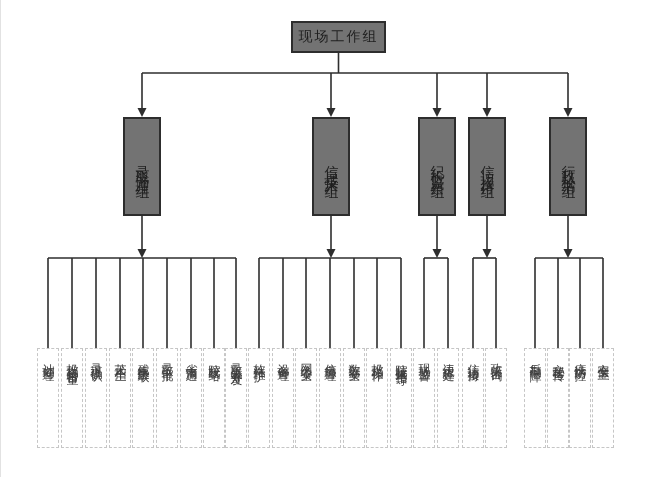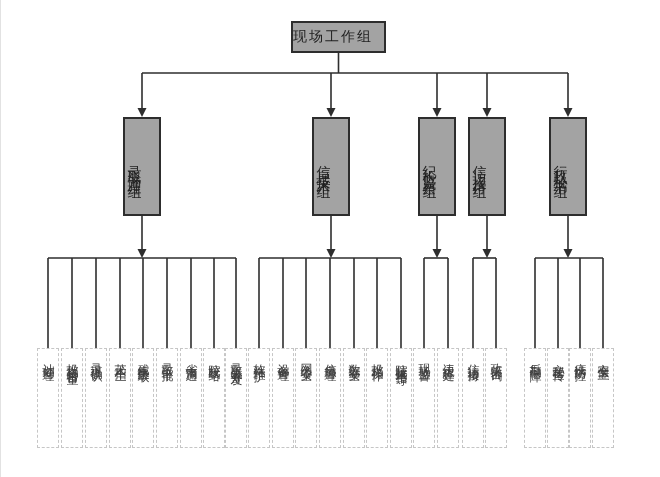--- a/index.html
+++ b/index.html
@@ -4,22 +4,22 @@
 <style>
   html,body { margin:0; padding:0; background:#ffffff; }
   .canvas {
     position:relative; width:660px; height:477px; background:#ffffff;
     border-left:1px solid #e2e2e2; border-bottom:1px solid #dedede;
     font-family:"Liberation Serif","DejaVu Serif",serif;
     overflow:hidden;
   }
   svg.wires { position:absolute; left:0; top:0; width:660px; height:477px; }
   .box {
-    position:absolute; background:#a3a3a3; border:2px solid #2d2d2d;
-    box-sizing:border-box; display:flex; align-items:center; justify-content:flex-start;
+    position:absolute; background:#737373; border:2px solid #2d2d2d;
+    box-sizing:border-box; display:flex; align-items:center; justify-content:center;
     color:#1e1e1e;
   }
   .root-box { font-size:14px; letter-spacing:2px; white-space:nowrap; }
   .vtext { writing-mode:vertical-rl; text-orientation:upright; }
   .group-box .vtext { font-size:14px; letter-spacing:5px; }
   .leaf {
     position:absolute; background:#ffffff; border:1px dashed #c6c6c6;
     box-sizing:border-box; display:flex; justify-content:center; align-items:flex-start;
     color:#3d3d3d;
   }

